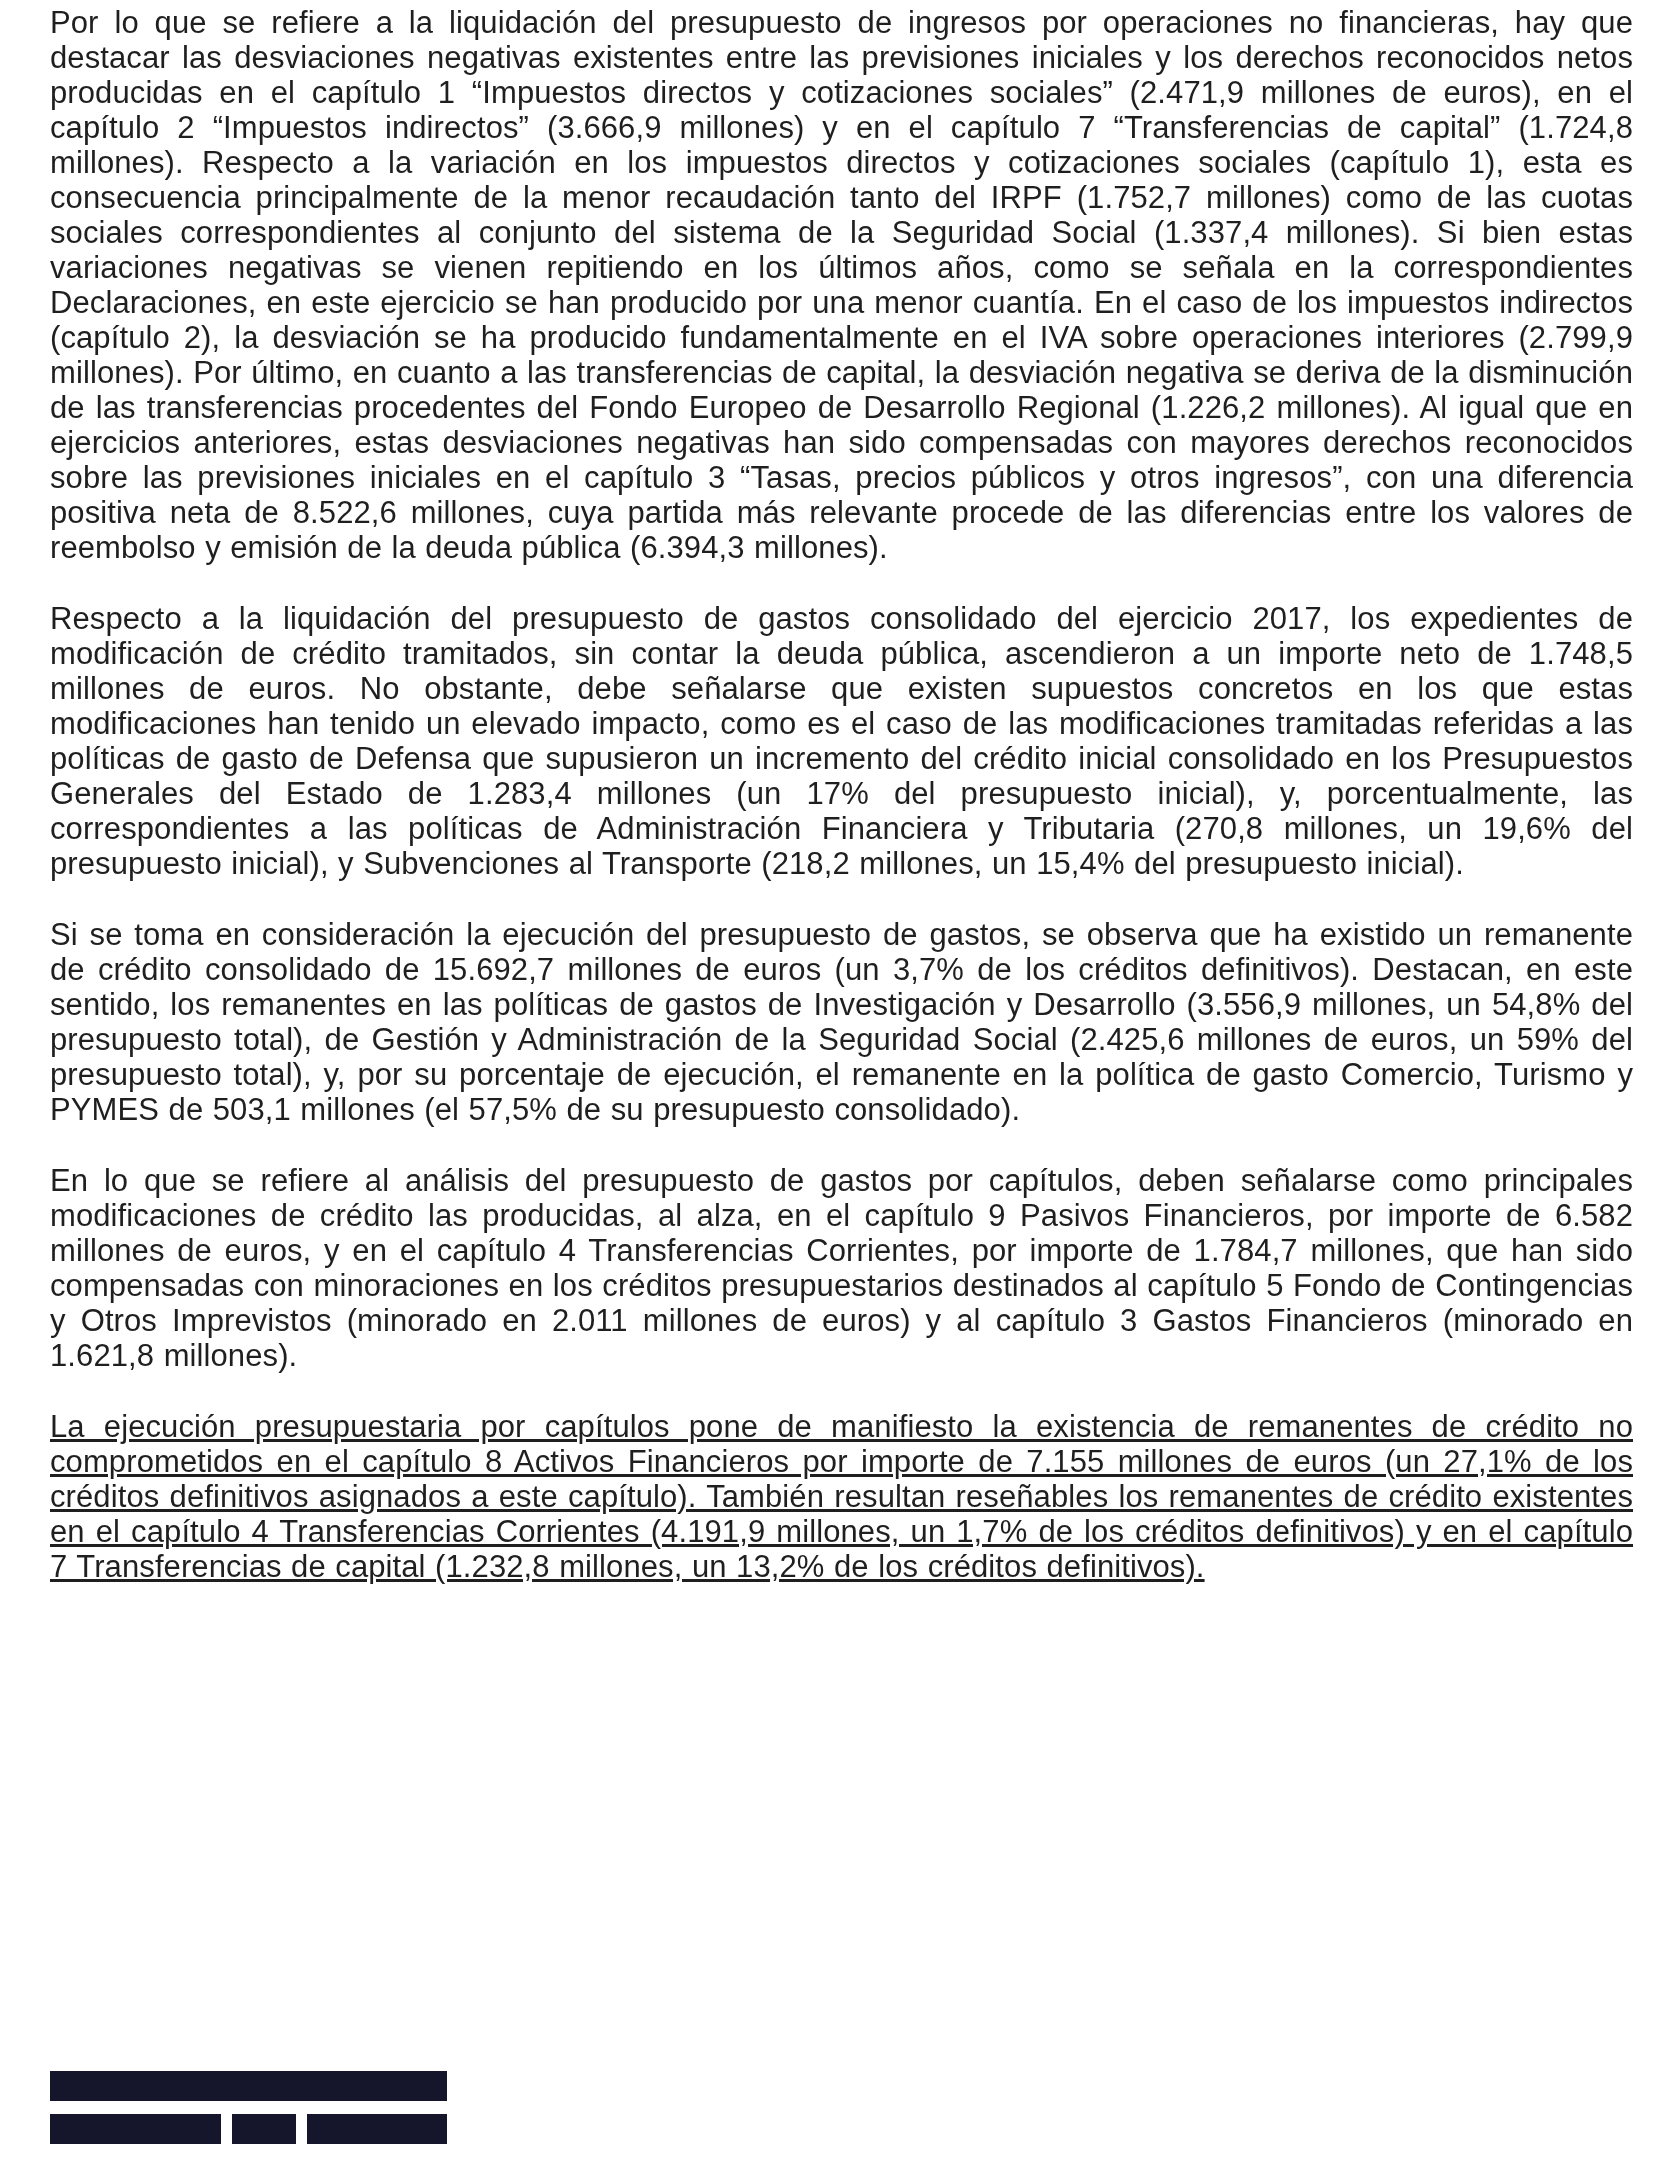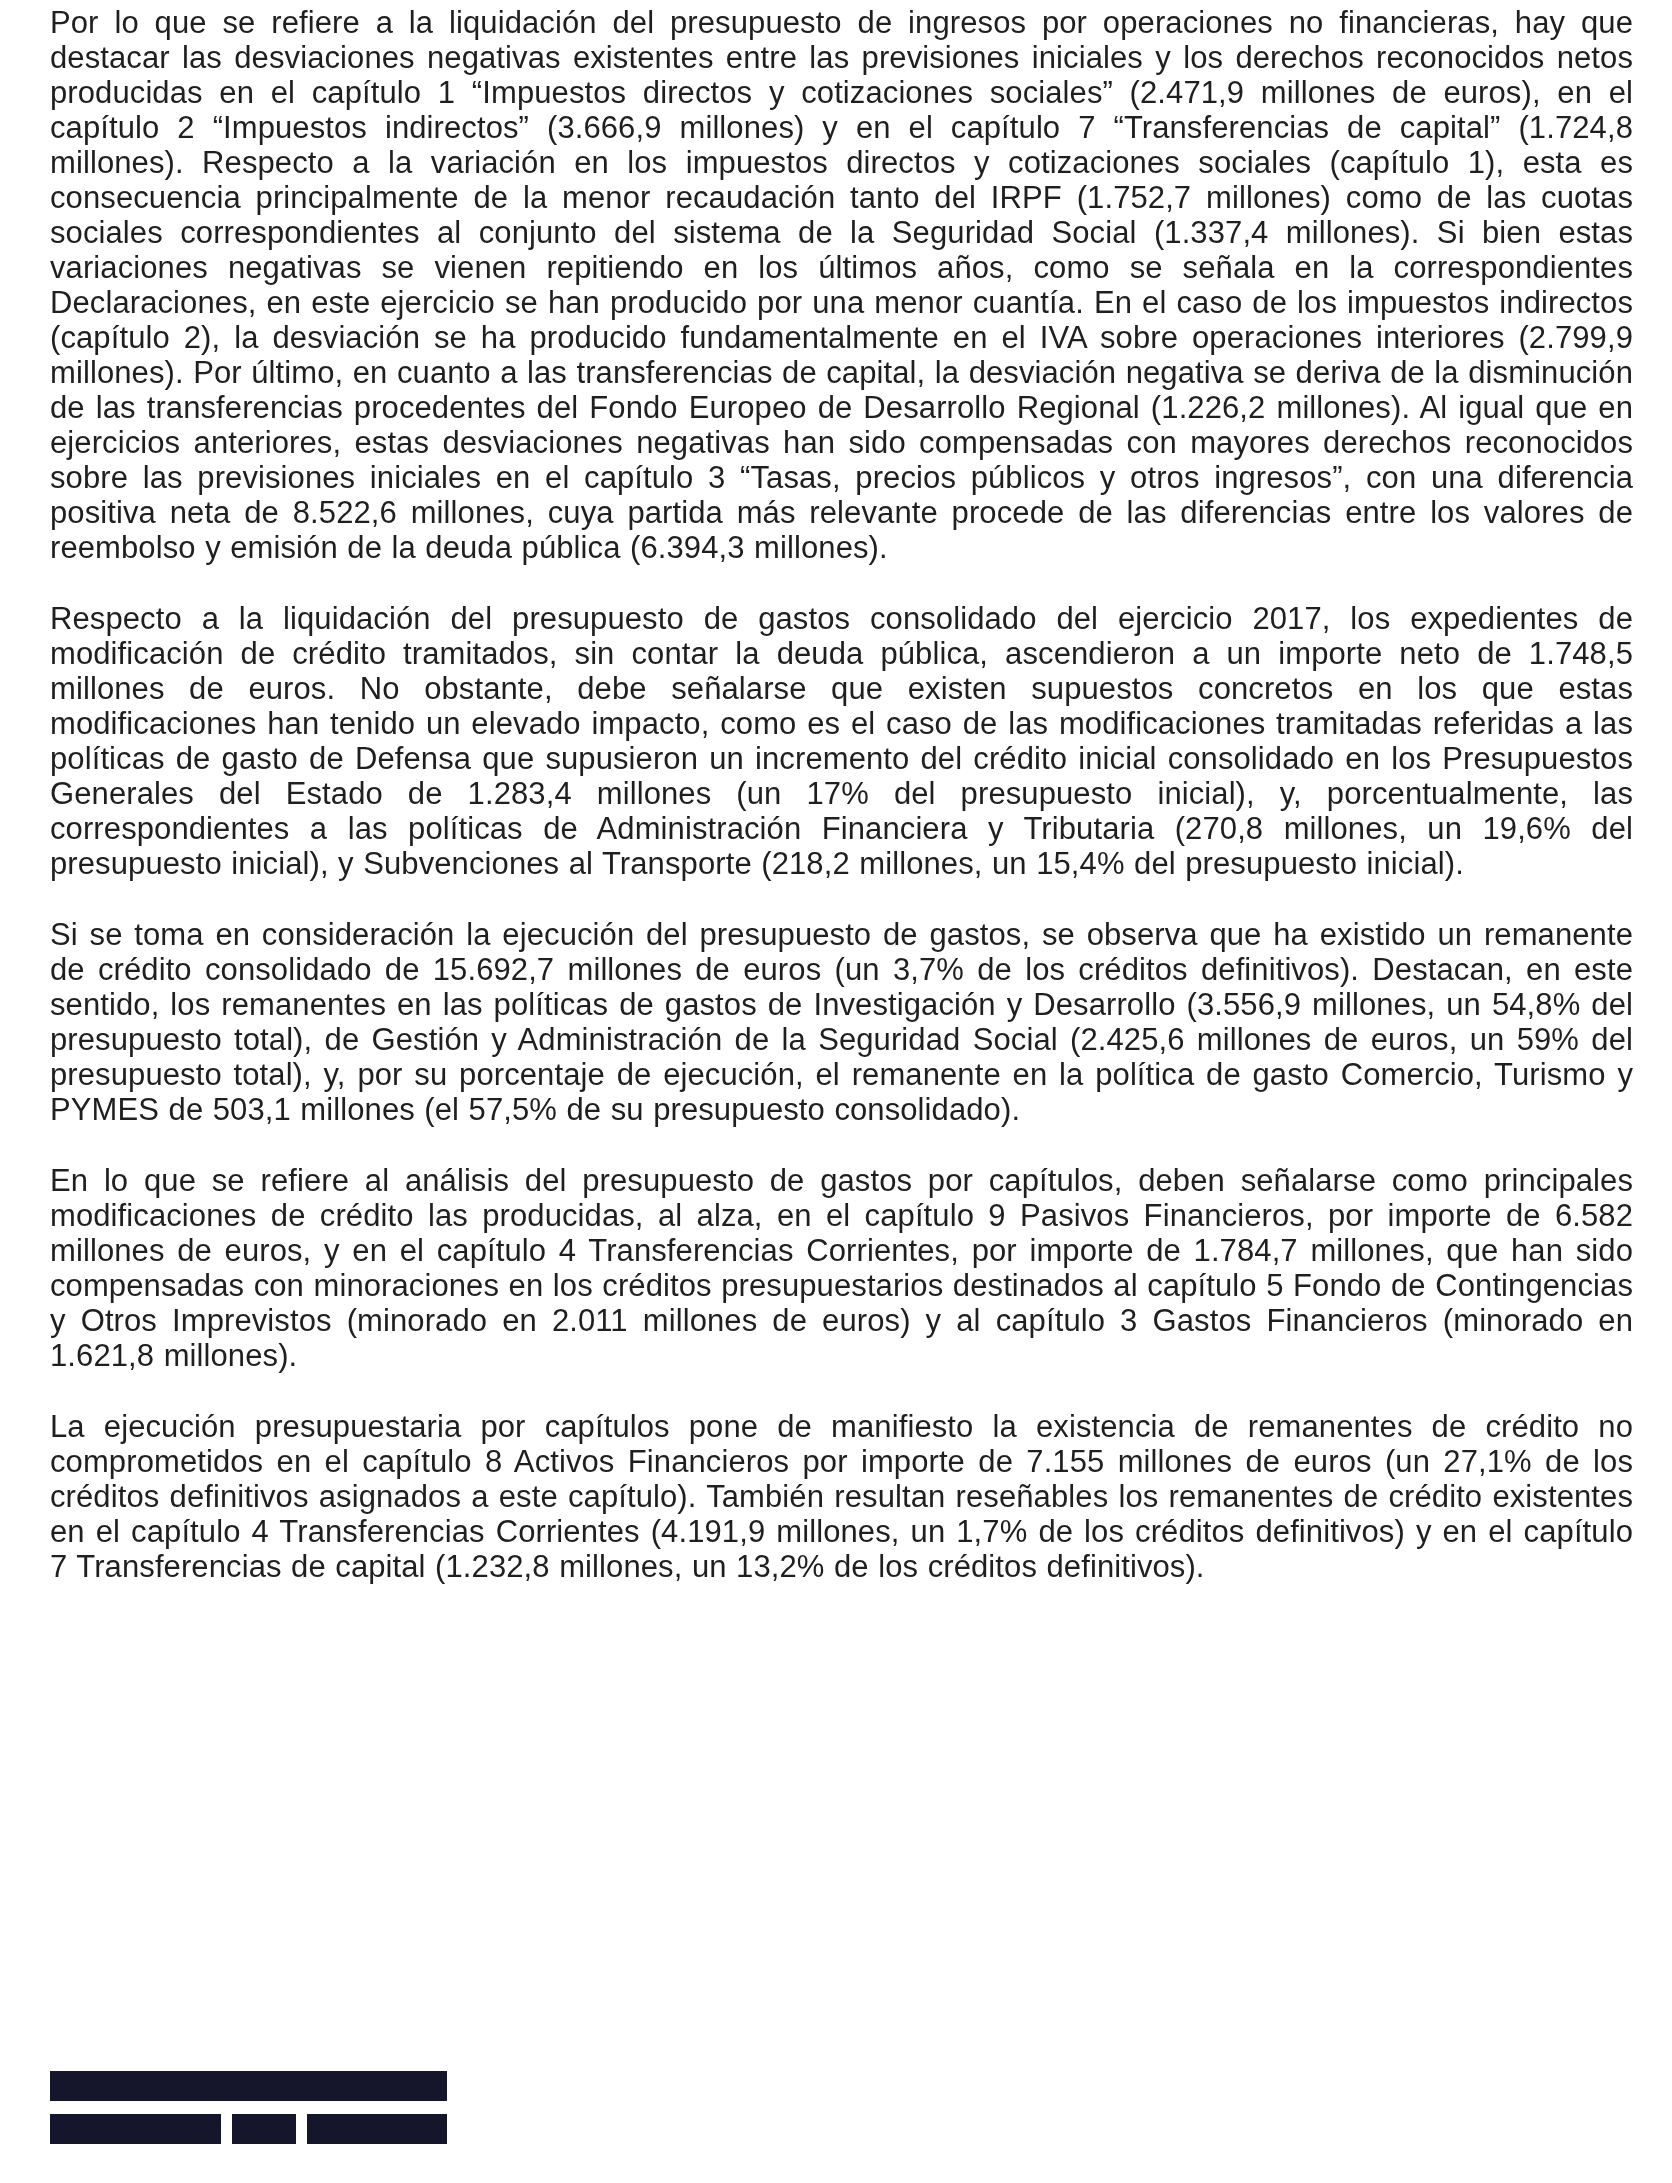--- a/index.html
+++ b/index.html
@@ -24,20 +24,21 @@
     .doc-paragraph {
       margin: 0 0 36px 0;
       font-size: 31px;
       line-height: 35px;
       text-align: justify;
       letter-spacing: 0.1px;
       word-spacing: 0.8px;
     }
     .doc-paragraph:last-child {
       margin-bottom: 0;
+      text-decoration: underline;
     }
     .footer-redactions {
       position: absolute;
       left: 50px;
       bottom: 39px;
     }
     .redaction-row {
       display: flex;
       gap: 11px;
       margin-top: 12.6px;

